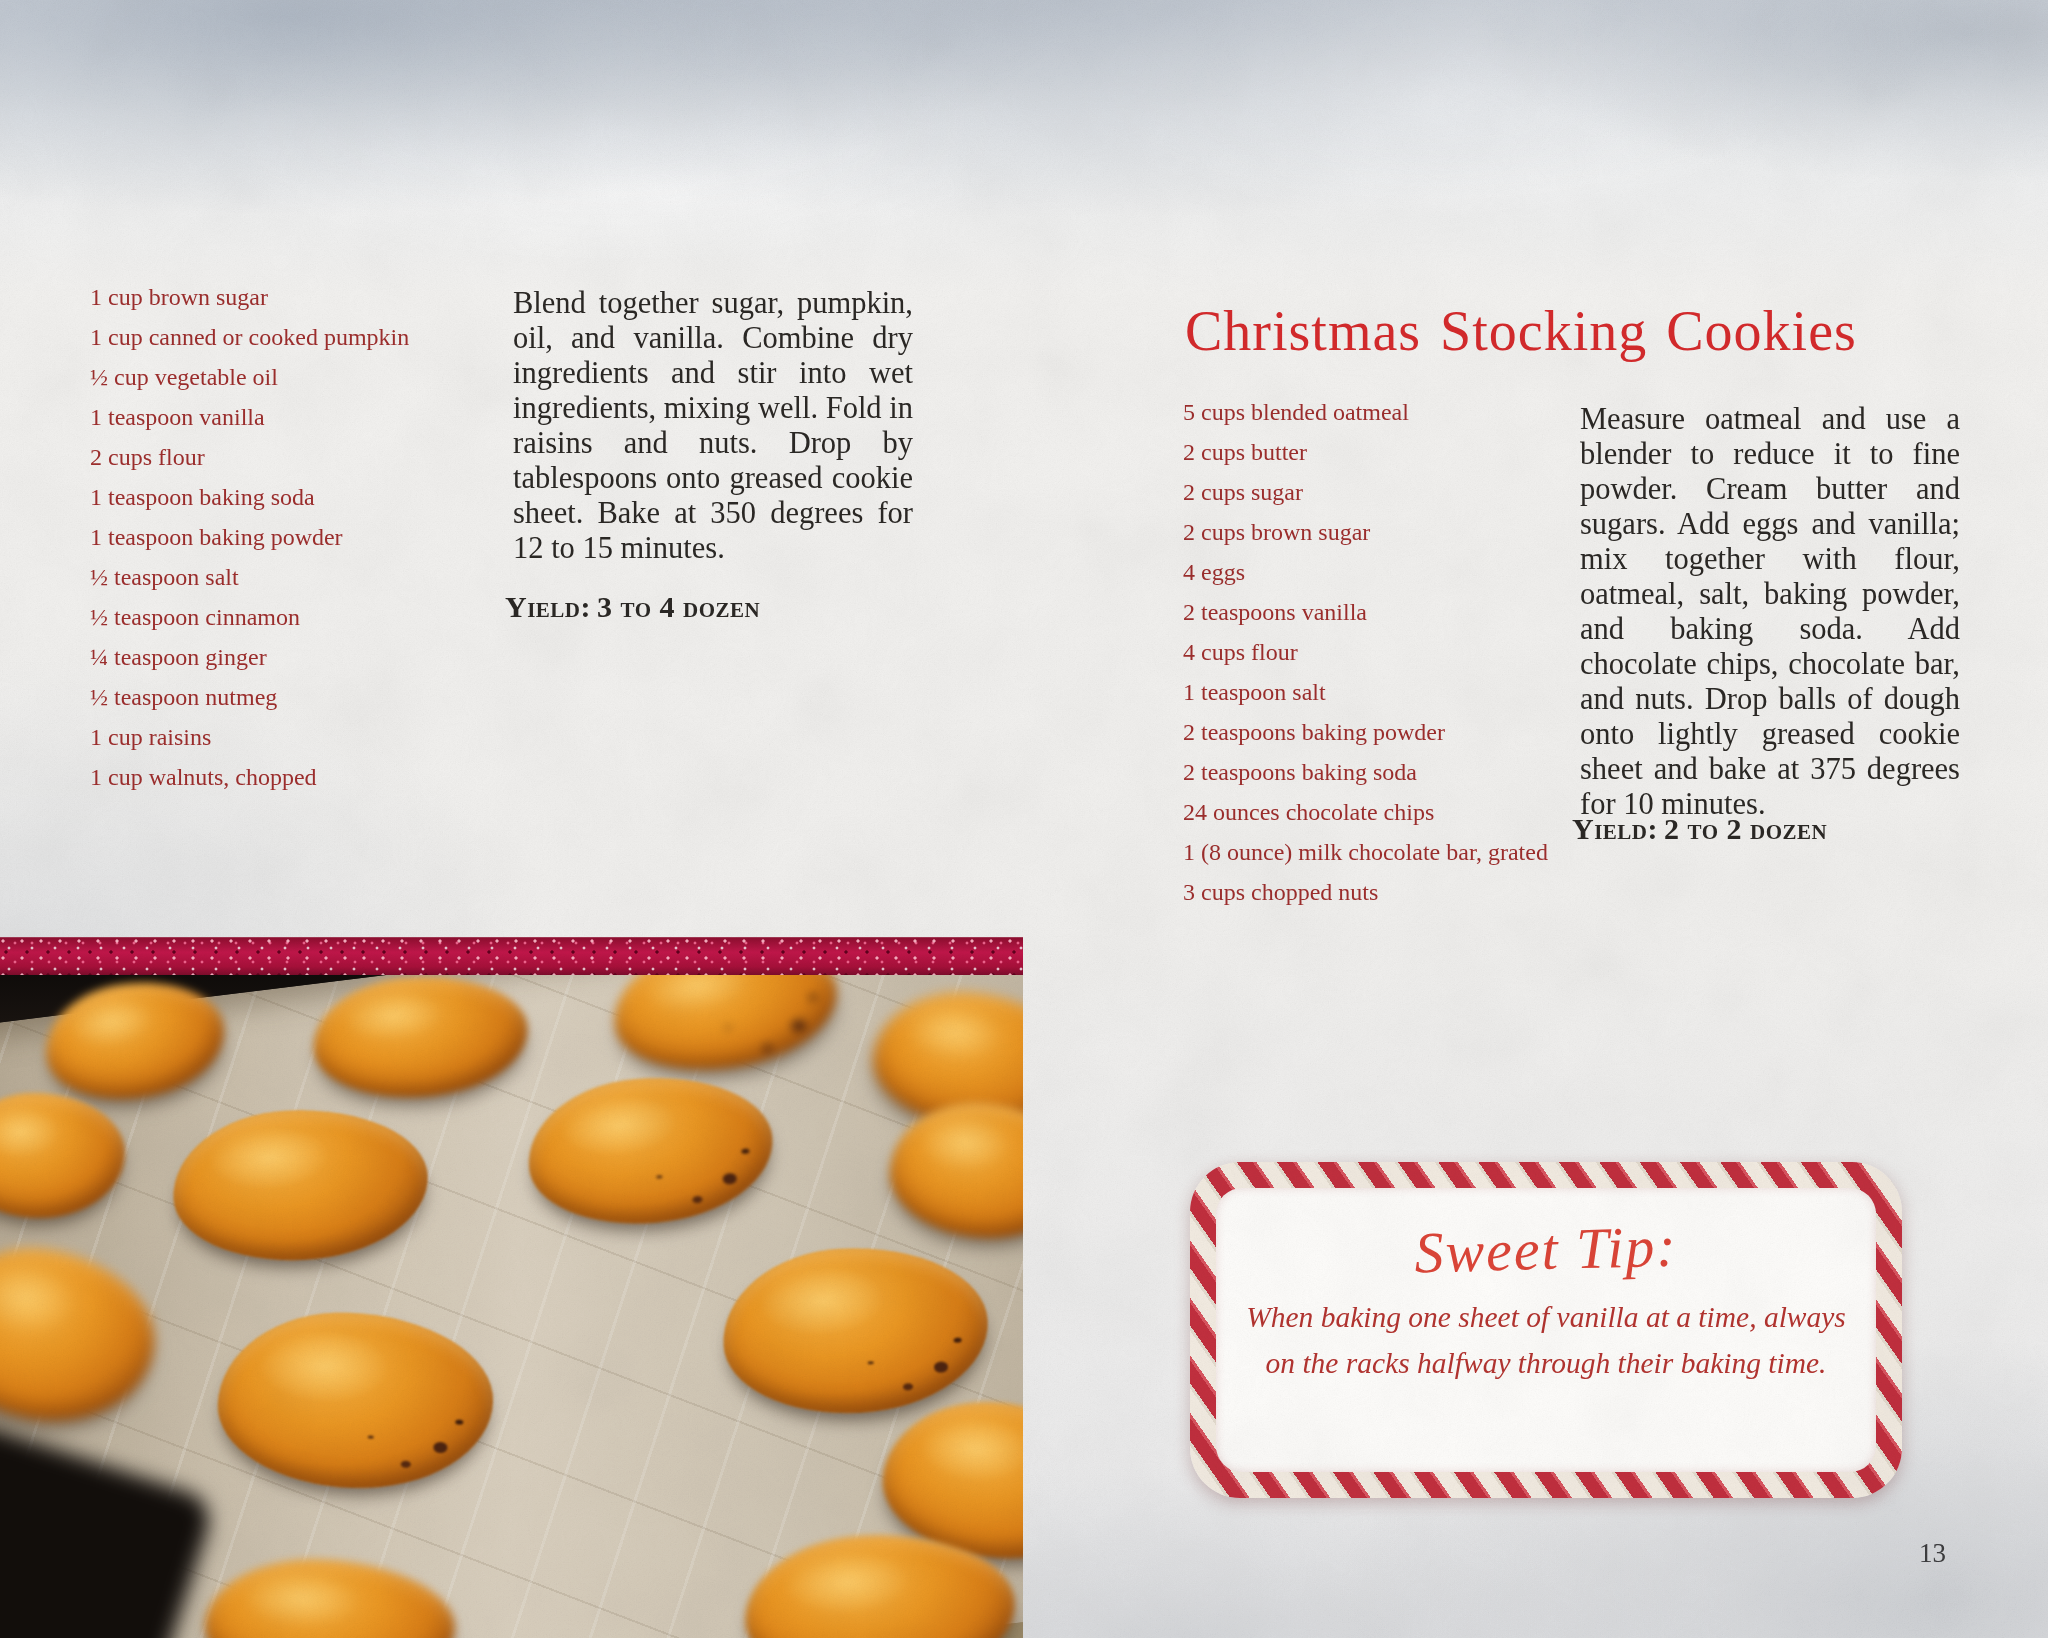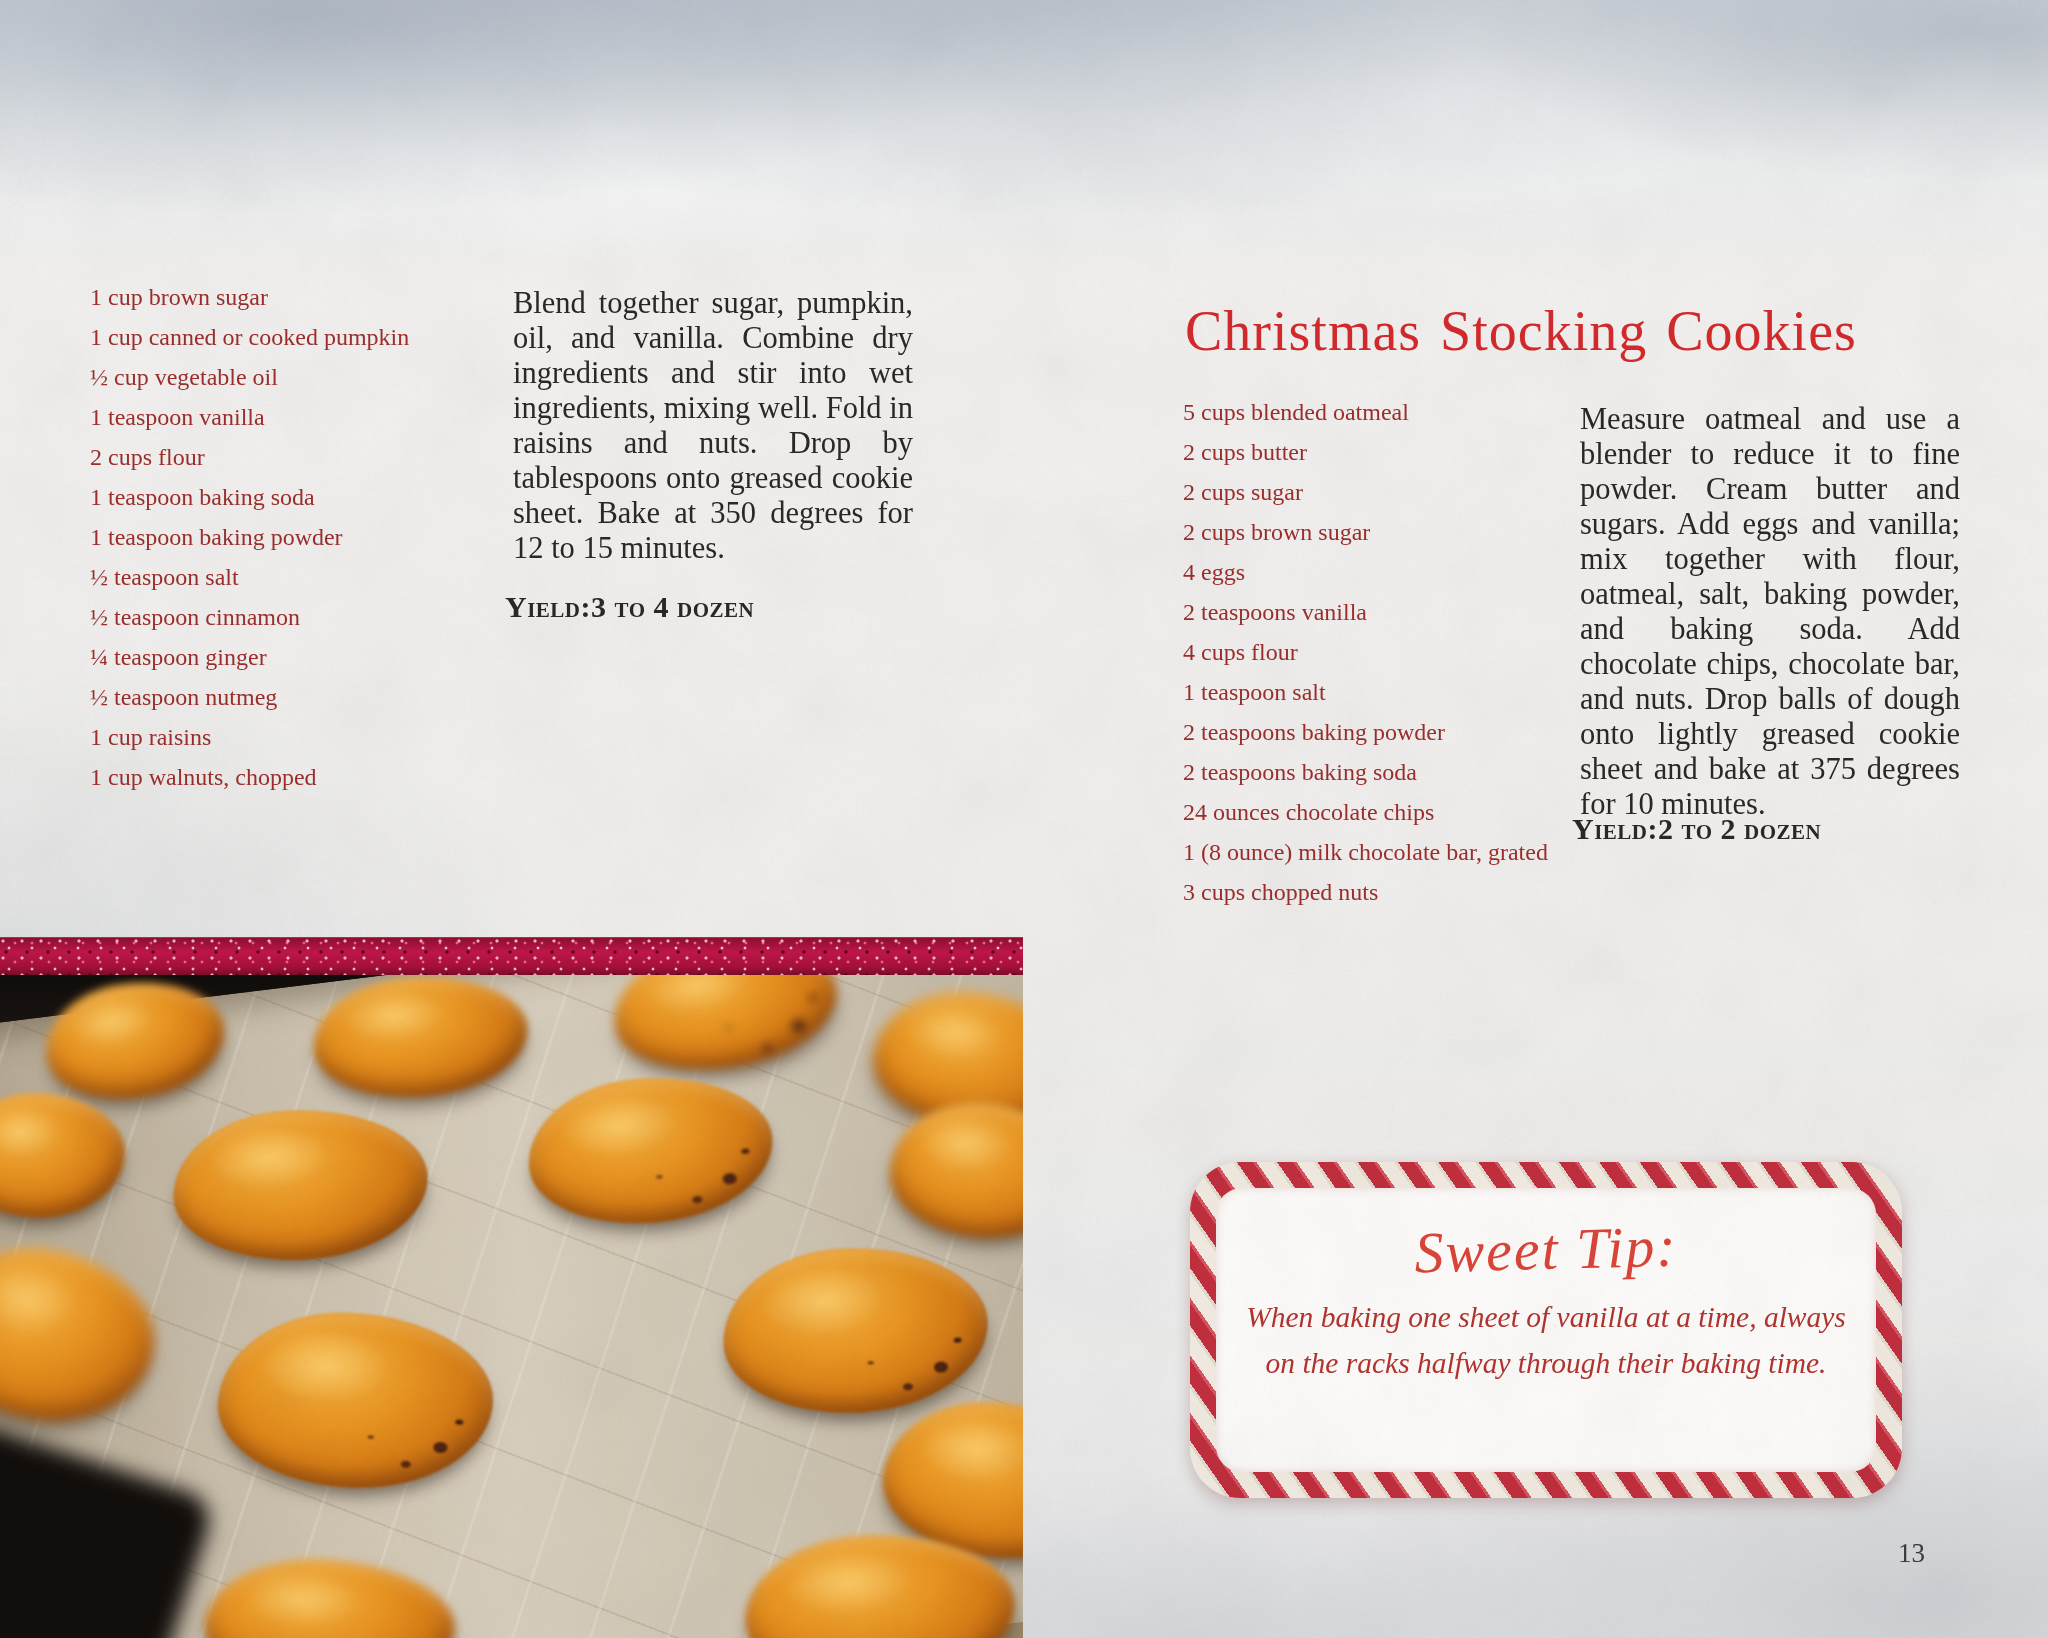--- a/index.html
+++ b/index.html
@@ -19,21 +19,21 @@
 
   
   .recipe-title{font-size:56px;line-height:1;letter-spacing:1px;word-spacing:4px;
     color:var(--title-red,#d62a2c);white-space:nowrap;}
   .ing-list{font-size:24px;line-height:40px;color:var(--ingredient-red,#9e2e2d);}
   .ing{padding-left:26px;text-indent:-26px;}
   .para{font-size:30.5px;line-height:35px;color:var(--body-ink,#2b2825);
     text-align:justify;text-justify:inter-word;margin-left:8px;}
   .yield{font-size:30px;color:var(--body-ink,#2b2825);font-variant:small-caps;
     font-weight:600;letter-spacing:.5px;}
-  .yield .yv{}
+  .yield .yv{margin-left:6px;}
   .pagenum{font-size:27px;color:var(--page-number-gray,#3d3d3f);}
 
   
   .glitter-band{left:0;top:937px;width:1023px;height:38px;
     background:
       radial-gradient(circle at 3px 4px, rgba(255,190,205,.9) 0 1.2px, transparent 2px),
       radial-gradient(circle at 9px 11px, rgba(255,255,255,.75) 0 1px, transparent 1.8px),
       radial-gradient(circle at 15px 6px, rgba(255,120,160,.8) 0 1px, transparent 1.8px),
       radial-gradient(circle at 6px 15px, rgba(90,0,26,.95) 0 1.3px, transparent 2px),
       linear-gradient(180deg,#8c0e2e 0%,#c2164a 40%,#a8103a 78%,#7e0c2c 100%);
@@ -163,21 +163,21 @@
   <div class="abs tip-outer">
     <div class="tip-inner"></div>
   </div>
   <div class="abs tip-title">Sweet Tip:</div>
   <div class="abs tip-lines">
 
   <div>When baking one sheet of vanilla at a time, always</div>
       <div>on the racks halfway through their baking time.</div>
     </div>
 
-  <div class="abs pagenum" style="left:1898px;top:1538px;width:48px;text-align:left;">13</div>
+  <div class="abs pagenum" style="left:1898px;top:1538px;width:48px;text-align:right;">13</div>
 
   <svg class="grain" width="2048" height="1638">
     <filter id="fineNoise">
         <feTurbulence type="fractalNoise" baseFrequency="0.85" numOctaves="2" seed="7"></feTurbulence>
         <feColorMatrix type="saturate" values="0"></feColorMatrix>
       </filter>
     <filter id="blotchNoise">
         <feTurbulence type="fractalNoise" baseFrequency="0.012" numOctaves="3" seed="11"></feTurbulence>
         <feColorMatrix type="saturate" values="0"></feColorMatrix>
       </filter>

